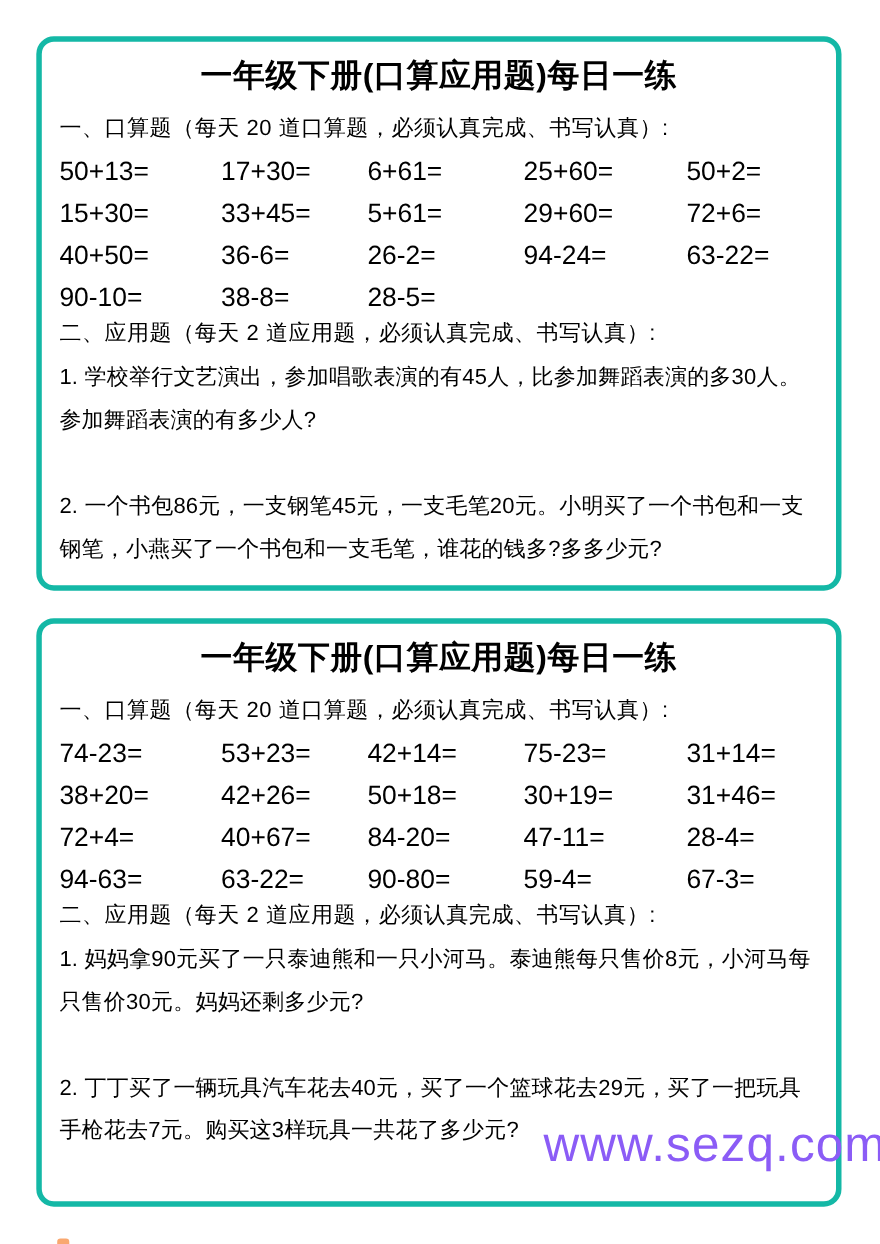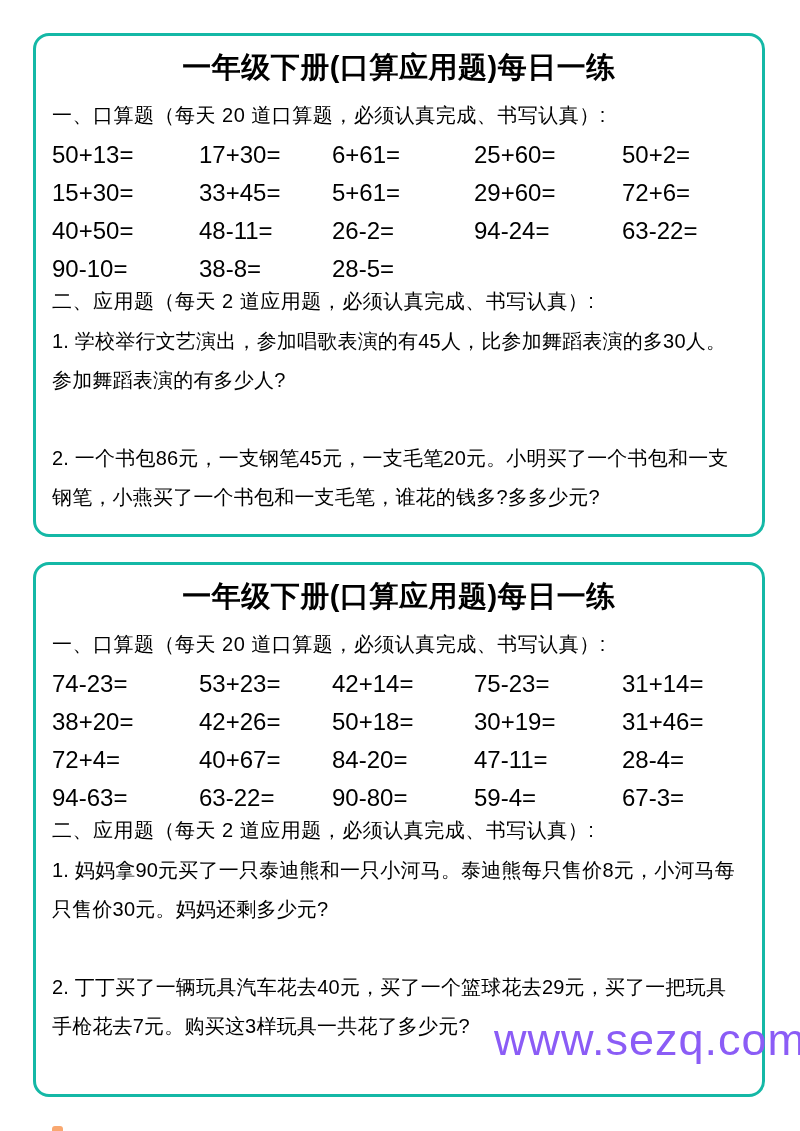--- a/index.html
+++ b/index.html
@@ -15,21 +15,21 @@
     height: 1131px;
     background: #ffffff;
     overflow: hidden;
   }
   .card {
     position: absolute;
     left: 33px;
     width: 732px;
     box-sizing: border-box;
     background: #ffffff;
-    border: 3px solid #14b8a6;
+    border: 5px solid #14b8a6;
     border-radius: 16px;
     padding: 8px 16px 0 16px;
   }
   .card-1 { top: 33px;  height: 504px; }
   .card-2 { top: 562px; height: 535px; }
 
   .ws-title {
     margin: 4px 0 0 0;
     text-align: center;
     font-size: 29px;
@@ -100,21 +100,21 @@
       <div class="oral-cell">17+30=</div>
       <div class="oral-cell">6+61=</div>
       <div class="oral-cell">25+60=</div>
       <div class="oral-cell">50+2=</div>
       <div class="oral-cell">15+30=</div>
       <div class="oral-cell">33+45=</div>
       <div class="oral-cell">5+61=</div>
       <div class="oral-cell">29+60=</div>
       <div class="oral-cell">72+6=</div>
       <div class="oral-cell">40+50=</div>
-      <div class="oral-cell">48-11=</div>
+      <div class="oral-cell">36-6=</div>
       <div class="oral-cell">26-2=</div>
       <div class="oral-cell">94-24=</div>
       <div class="oral-cell">63-22=</div>
       <div class="oral-cell">90-10=</div>
       <div class="oral-cell">38-8=</div>
       <div class="oral-cell">28-5=</div>
     </div>
     <div class="sec-heading second">二、应用题（每天 2 道应用题，必须认真完成、书写认真）:</div>
     <div class="word-problems">
       <p class="word-problem">1. 学校举行文艺演出，参加唱歌表演的有45人，比参加舞蹈表演的多30人。参加舞蹈表演的有多少人?</p>

